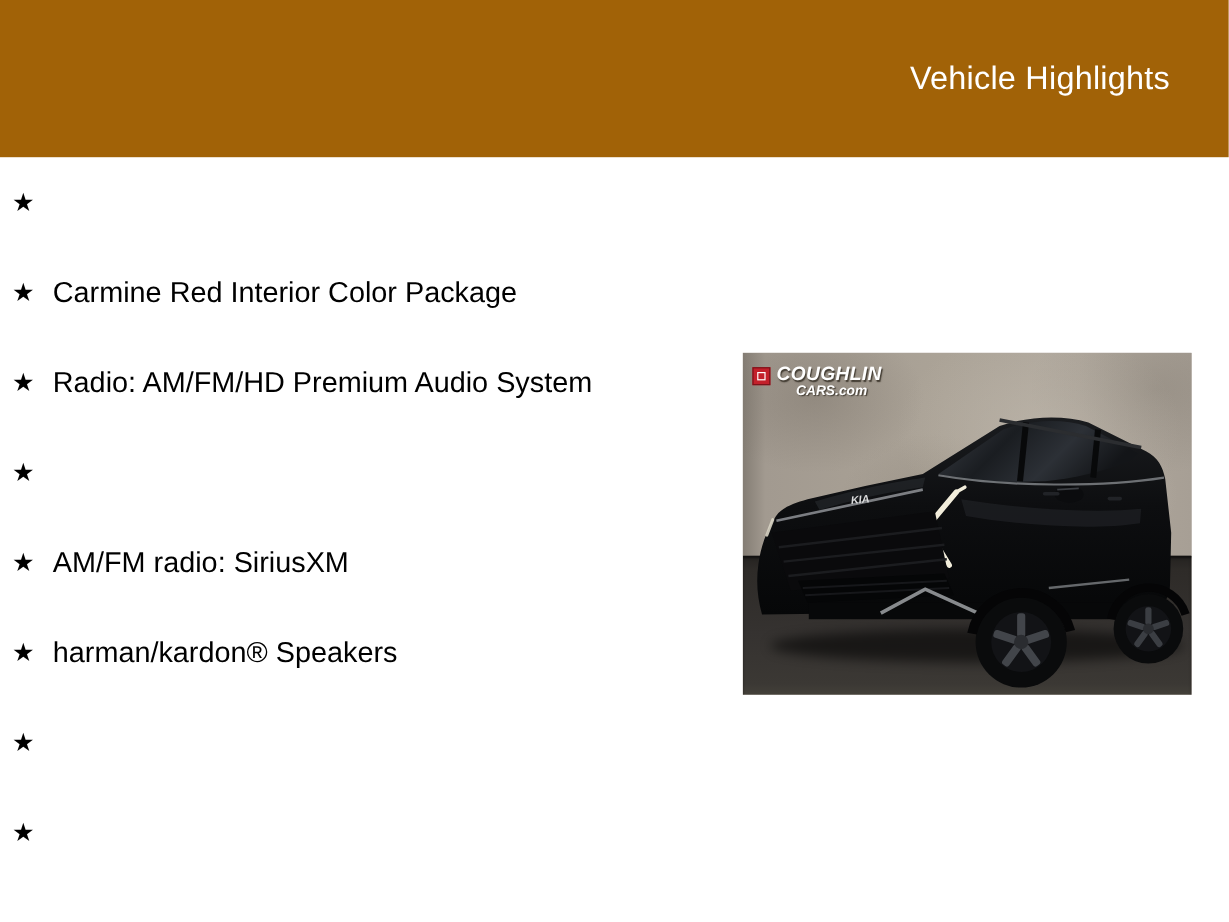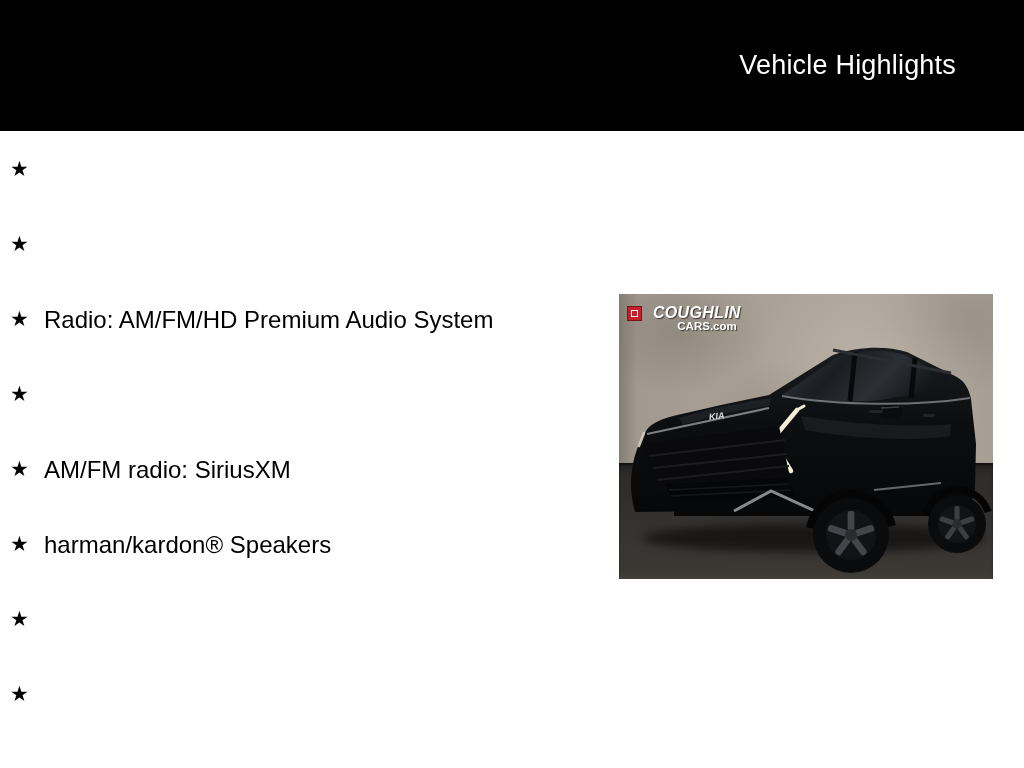--- a/index.html
+++ b/index.html
@@ -3,22 +3,22 @@
 <meta charset="utf-8">
 <style>
   html,body{margin:0;padding:0;}
   body{
     width:1024px;height:768px;overflow:hidden;background:#ffffff;
     font-family:"Liberation Sans",sans-serif;position:relative;
   }
   
   .header{
     position:absolute;top:0;left:0;width:1024px;height:131px;
-    background:#000000;display:flex;align-items:center;justify-content:flex-end;
-    padding-right:68px;box-sizing:border-box;
+    background:#a16207;display:flex;align-items:center;justify-content:flex-end;
+    padding-right:49px;box-sizing:border-box;
   }
   .header h1{
     margin:0;font-size:27px;font-weight:400;color:#ffffff;letter-spacing:.2px;
   }
   
   ul.highlights{
     position:absolute;left:10px;top:152px;width:545px;
     margin:0;padding:0;list-style:none;
   }
   ul.highlights li{
@@ -46,51 +46,52 @@
       linear-gradient(90deg,#847d74 0%,#a29a90 5%,#aba397 45%,#b0a89d 75%,#a79f95 100%);
   }
   .photo .floor{
     position:absolute;left:0;bottom:0;width:100%;height:40.7%;
     background:linear-gradient(180deg,#242220 0%,#2e2b28 10%,#353230 55%,#3b3834 92%,#434039 100%);
     box-shadow:inset 0 2px 2px rgba(0,0,0,.55);
   }
   .photo svg.car{position:absolute;left:0;top:0;width:374px;height:285px;}
   
   .wm{position:absolute;left:8px;top:10px;display:flex;flex-direction:column;}
-  .wm-row{display:flex;align-items:center;gap:11px;}
+  .wm-row{display:flex;align-items:center;gap:5px;}
   .wm-logo{
     width:15px;height:15px;background:#c3202b;box-sizing:border-box;
     border:1px solid #7c121a;position:relative;flex:0 0 15px;
   }
   .wm-logo::before{
     content:"";position:absolute;left:3px;top:3px;right:3px;bottom:3px;
     border:1.5px solid #ffffff;
   }
   .wm-name{
     font-size:16px;font-weight:bold;font-style:italic;color:#ffffff;
     letter-spacing:.3px;text-shadow:1px 1px 1px rgba(60,54,44,.95);
   }
   .wm-sub{
-    font-size:11.5px;font-weight:bold;color:#ffffff;
-    align-self:flex-end;margin:-2px 4px 0 0;text-shadow:1px 1px 1px rgba(60,54,44,.95);
+    font-size:11.5px;font-weight:bold;font-style:italic;color:#ffffff;
+    align-self:flex-end;margin:-2px 12px 0 0;text-shadow:1px 1px 1px rgba(60,54,44,.95);
   }
 </style>
 </head>
 <body>
 
 <div class="header">
   <h1>Vehicle Highlights</h1>
 </div>
 
 <ul class="highlights" id="highlights-list">
     <li>
       <span class="star">★</span>
     </li>
     <li>
       <span class="star">★</span>
+      <span class="item-text">Carmine Red Interior Color Package</span>
     </li>
     <li>
       <span class="star">★</span>
       <span class="item-text">Radio: AM/FM/HD Premium Audio System</span>
     </li>
     <li>
       <span class="star">★</span>
     </li>
     <li>
       <span class="star">★</span>

